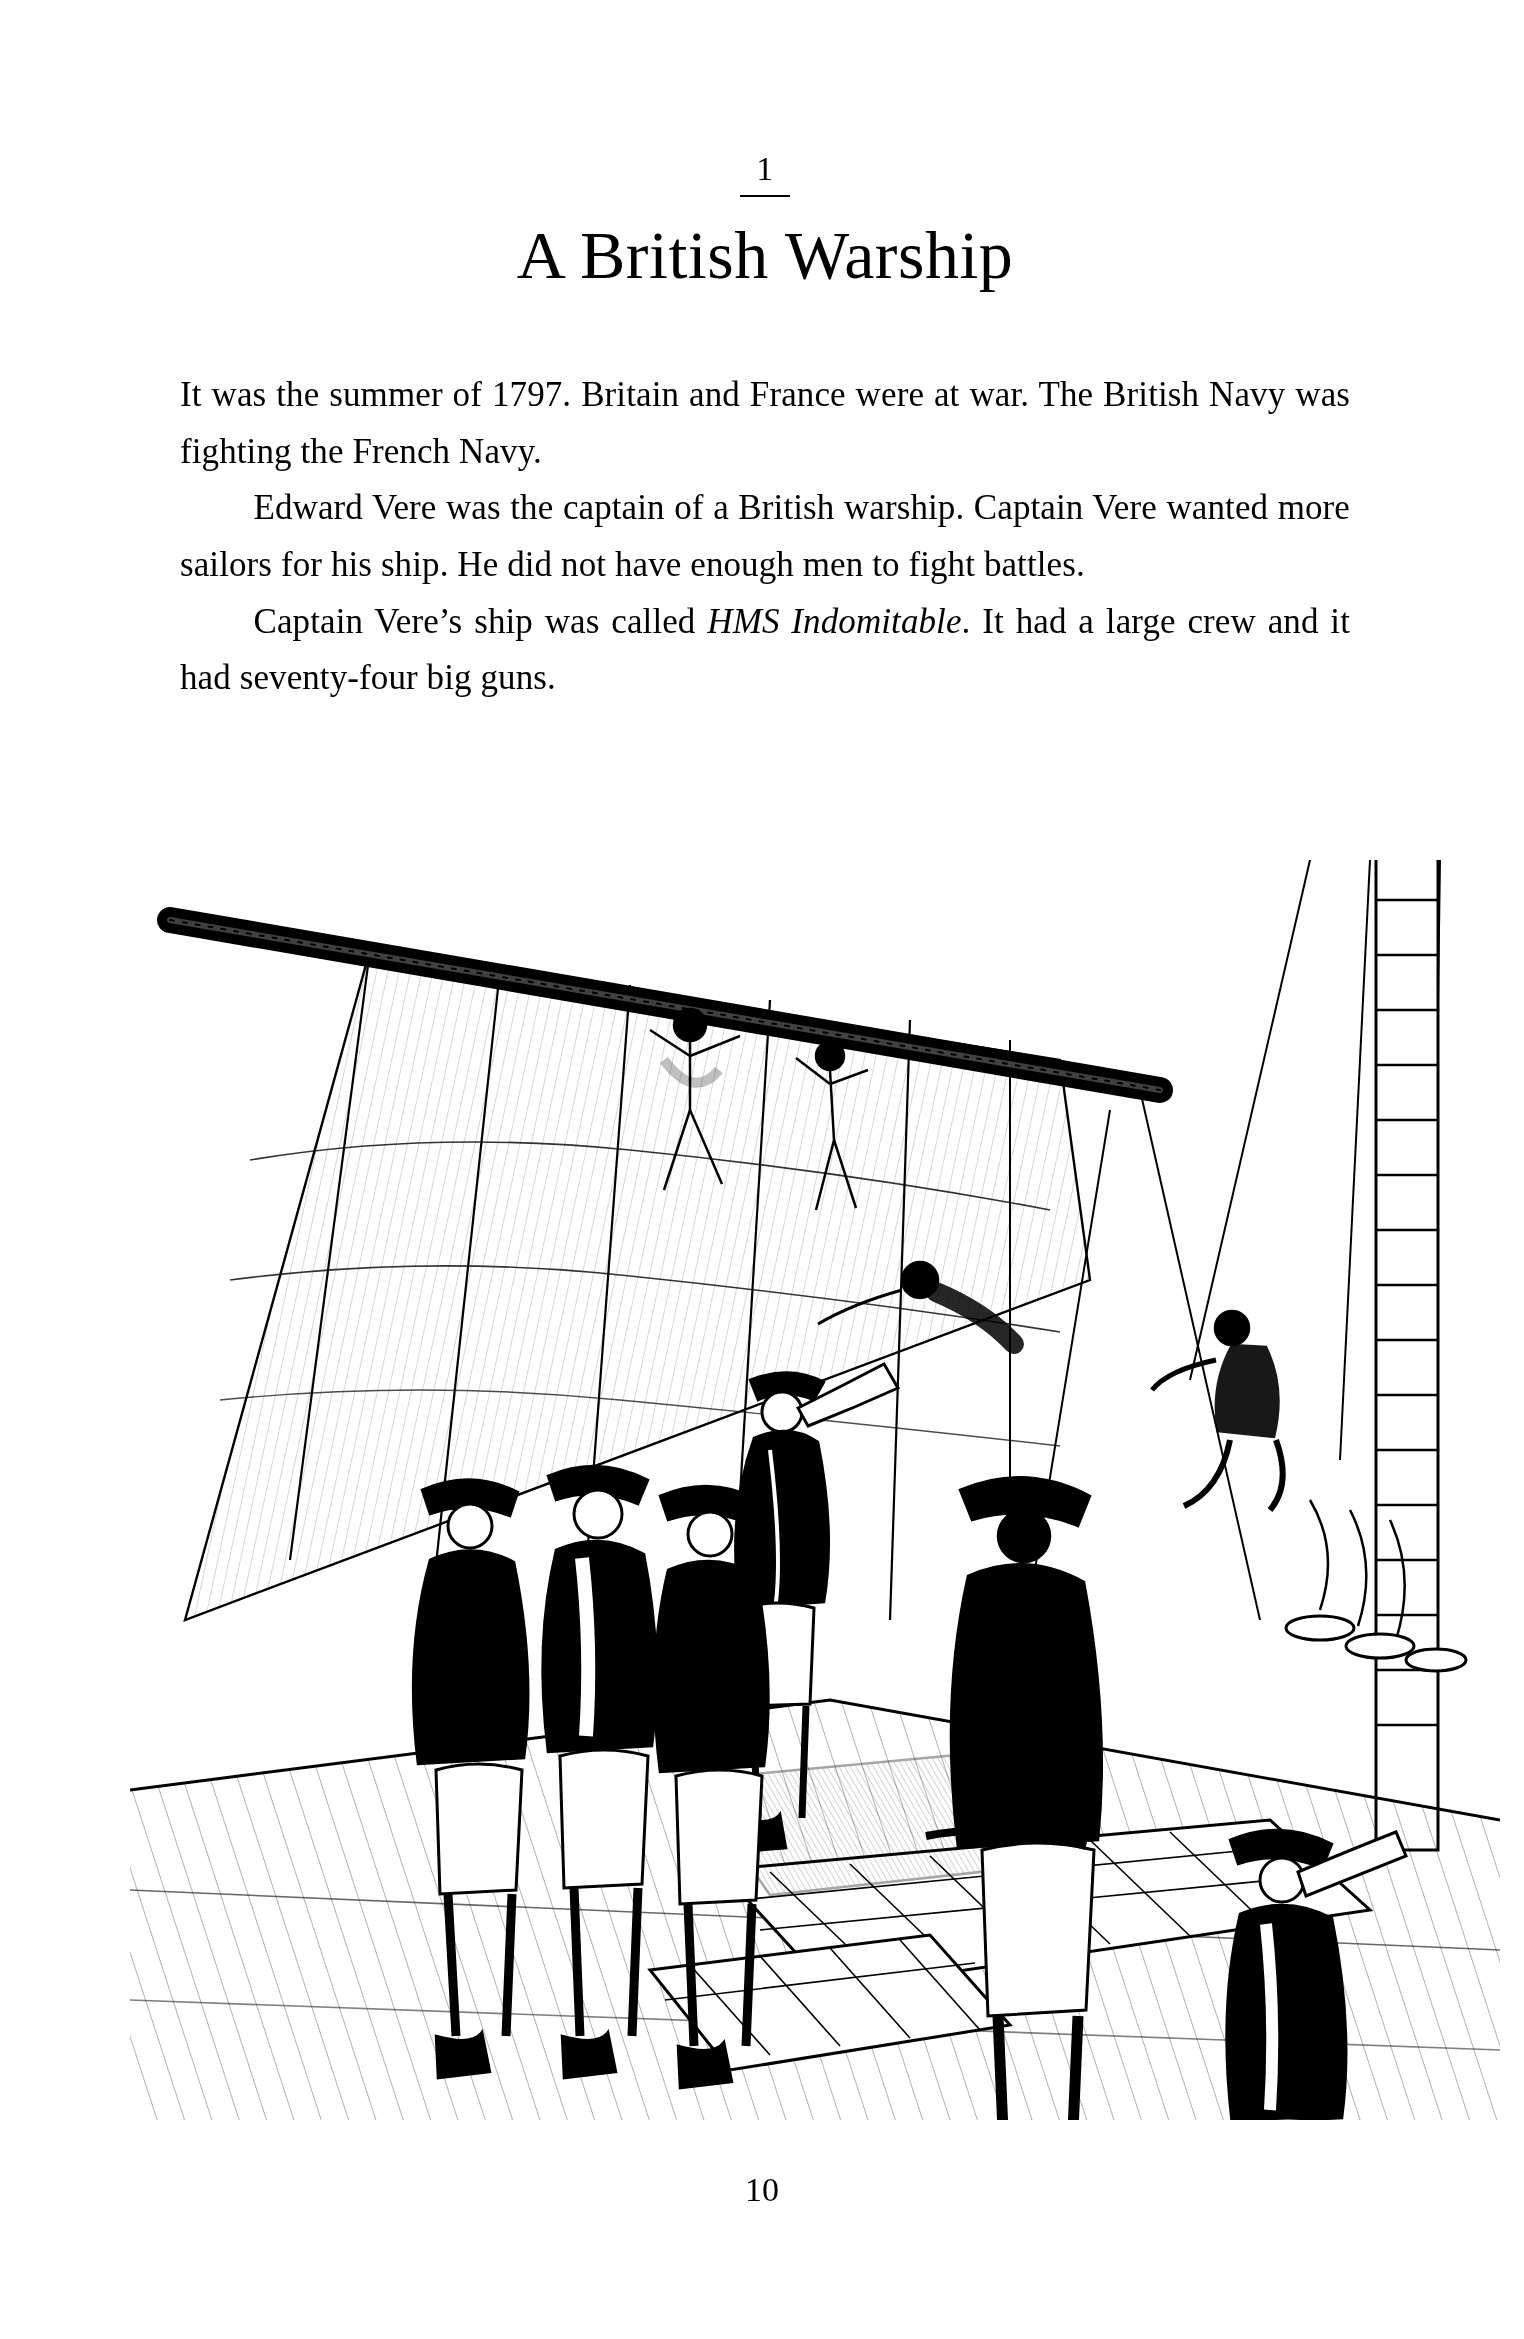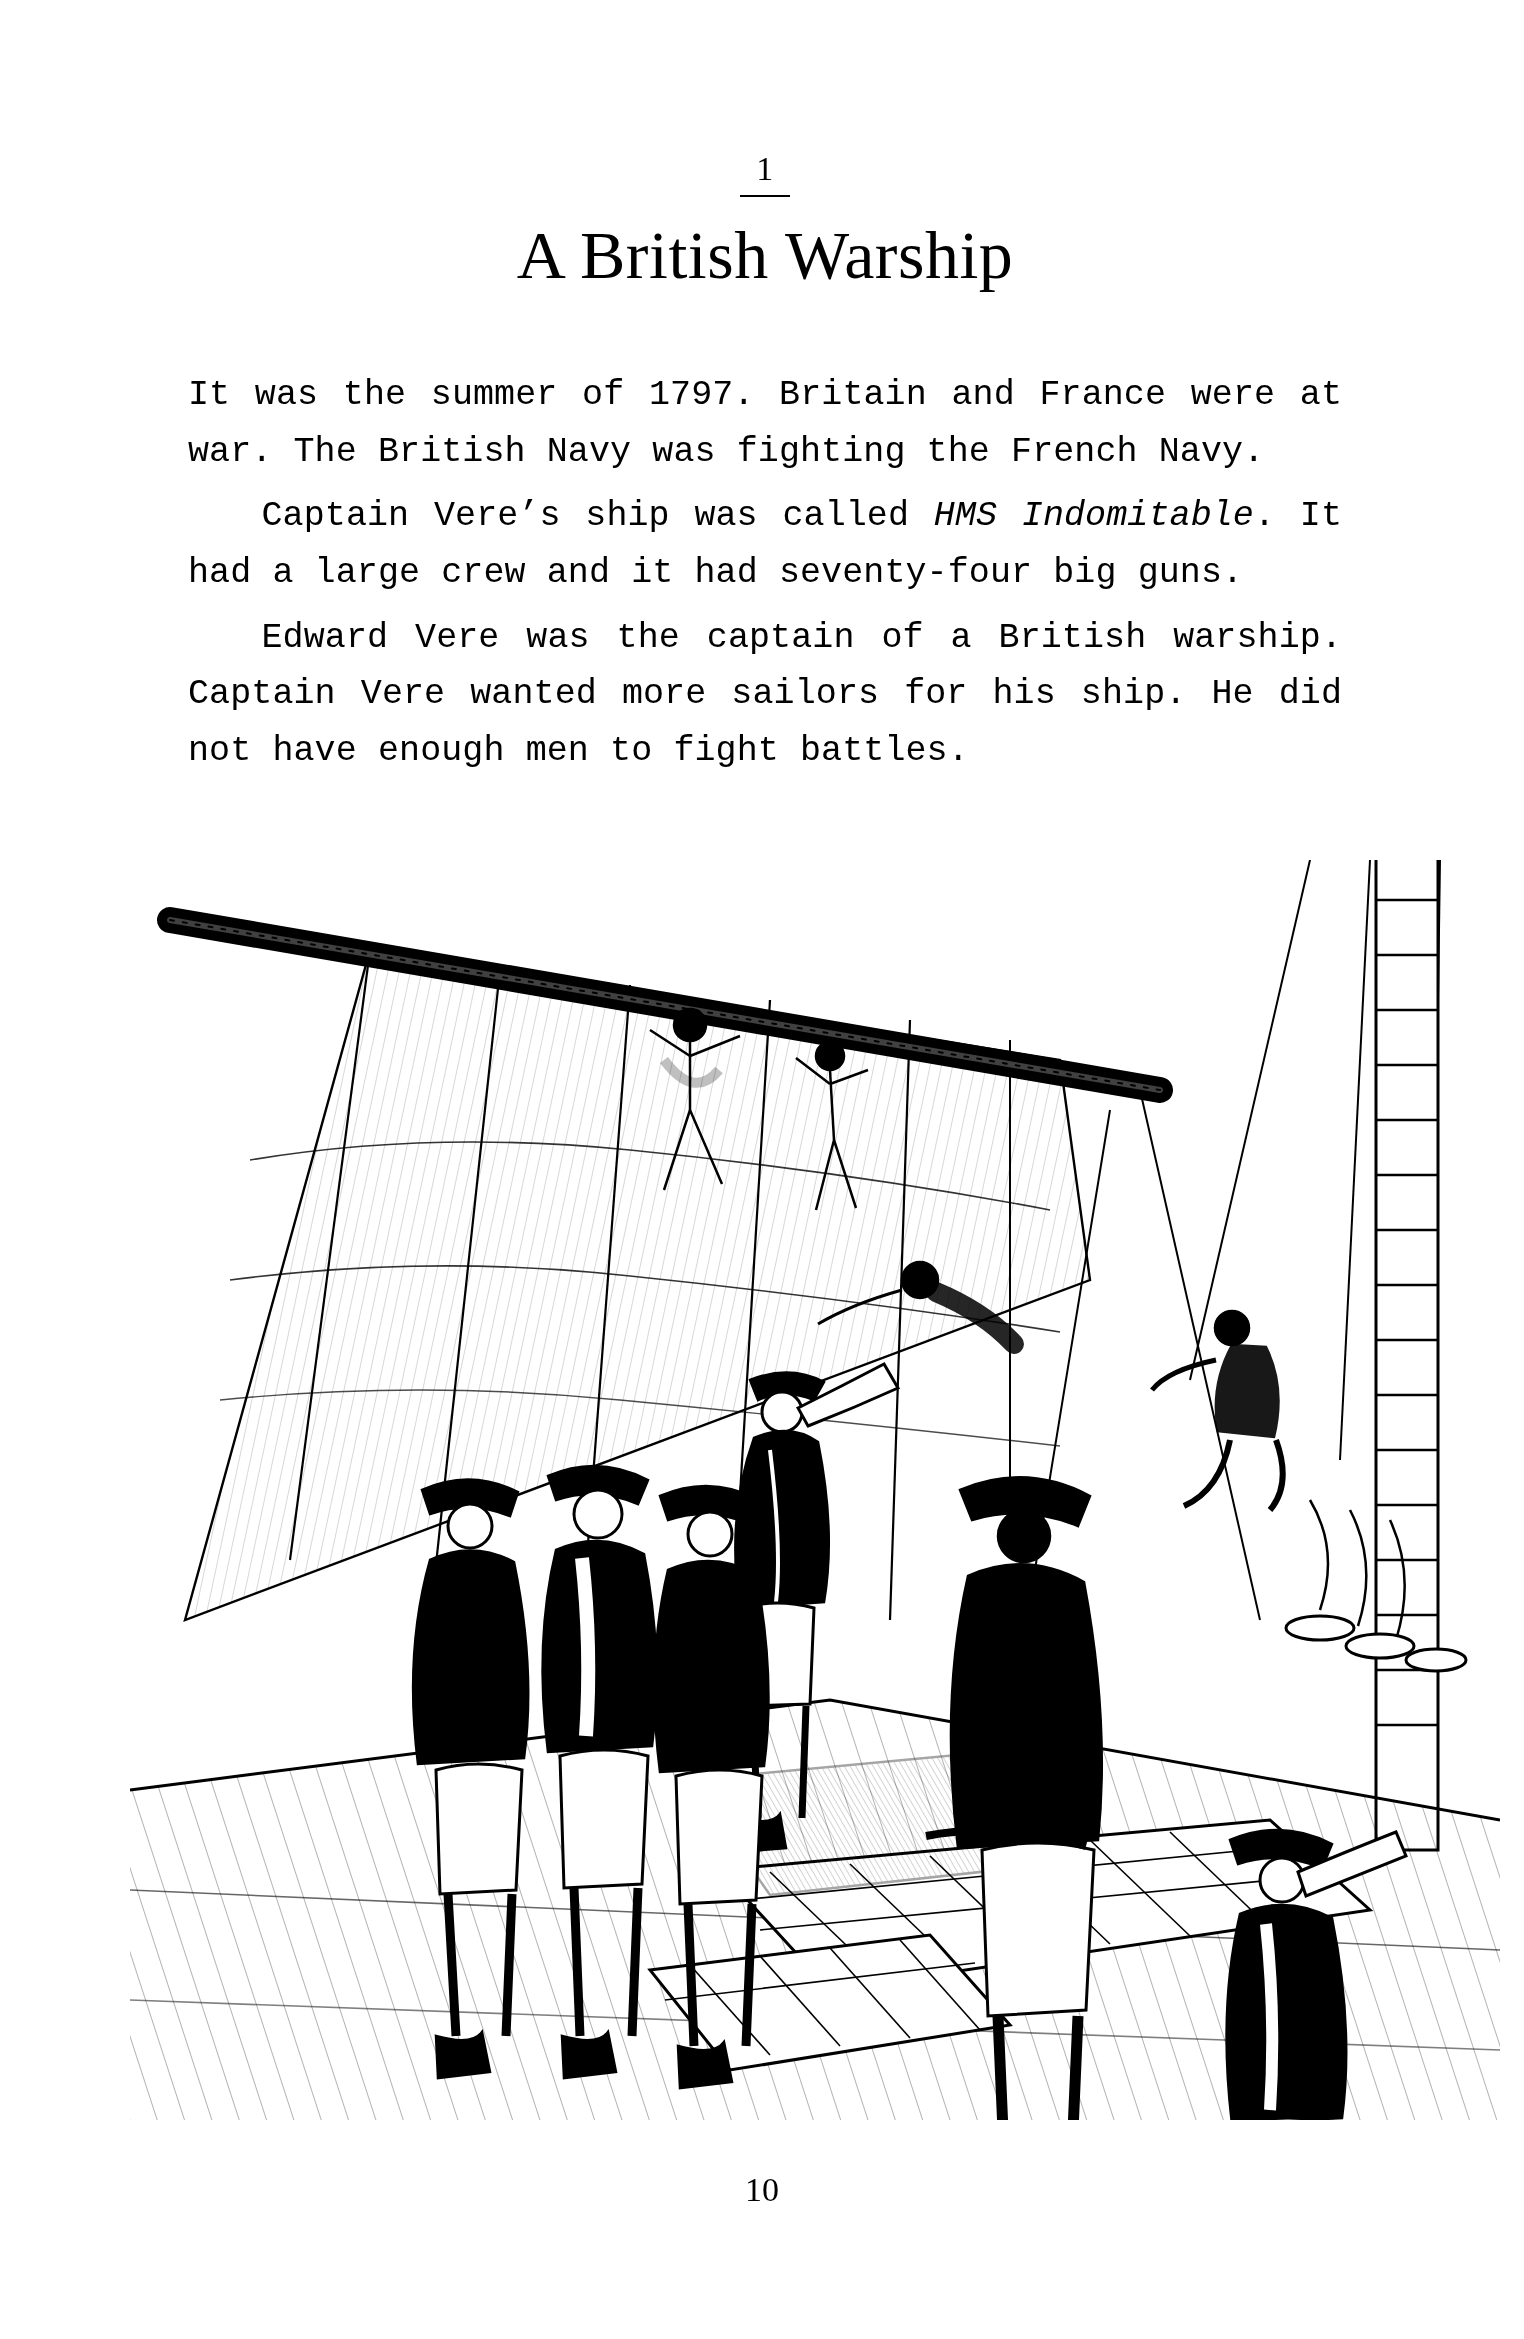--- a/index.html
+++ b/index.html
@@ -44,22 +44,21 @@
   }
   .body-text {
     margin-top: 70px;
     font-size: 35px;
     line-height: 1.62;
     text-align: justify;
     text-justify: inter-word;
     letter-spacing: 0.1px;
   }
   .body-text p {
-    margin: 8px;
-    font-family: Liberation Mono, monospace;
+    margin: 0;
   }
   .body-text p + p {
     text-indent: 2.1em;
   }
   em {
     font-style: italic;
   }
   .figure {
     position: absolute;
     left: 130px;
@@ -89,24 +88,24 @@
   <div class="content">
 
     <div class="chapter-number-wrap">
       <span class="chapter-number">1</span>
     </div>
 
     <h1 class="chapter-title">A British Warship</h1>
 
     <div class="body-text">
       <p>It was the summer of 1797. Britain and France were at war. The British Navy was fighting the French Navy.</p>
+      <p>Edward Vere was the captain of a British warship. Captain Vere wanted more sailors for his ship. He did not have enough men to fight battles.</p>
       <p>
         <span>Captain Vere’s ship was called </span><em>HMS Indomitable</em><span>. It had a large crew and it had seventy-four big guns.</span>
       </p>
-      <p>Edward Vere was the captain of a British warship. Captain Vere wanted more sailors for his ship. He did not have enough men to fight battles.</p>
     </div>
   </div>
 
   <div class="figure">
     <svg viewBox="0 0 1370 1260" preserveAspectRatio="xMidYMid meet">
       <defs>
         <pattern id="hatchA" width="7" height="7" patternUnits="userSpaceOnUse" patternTransform="rotate(35)">
           <line x1="0" y1="0" x2="0" y2="7" stroke="#000" stroke-width="1.1"></line>
         </pattern>
         <pattern id="hatchB" width="5" height="5" patternUnits="userSpaceOnUse" patternTransform="rotate(-30)">

